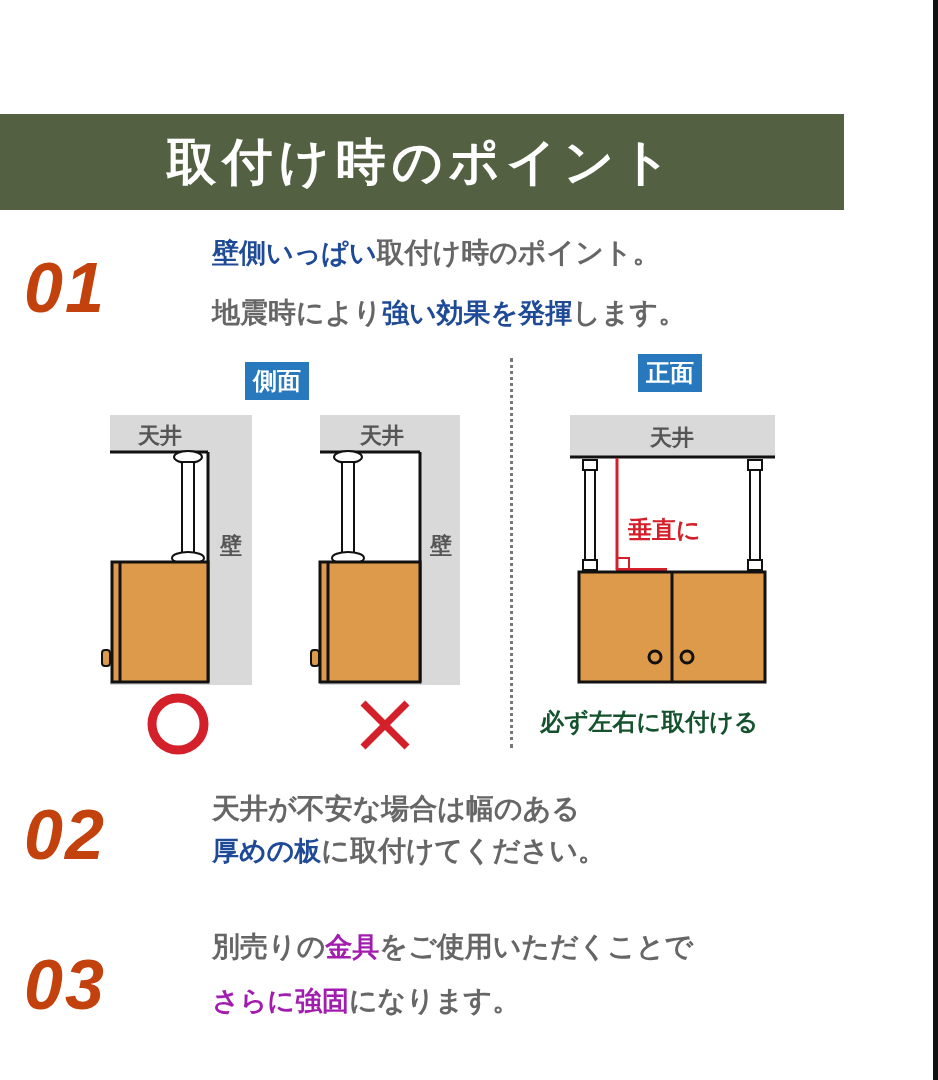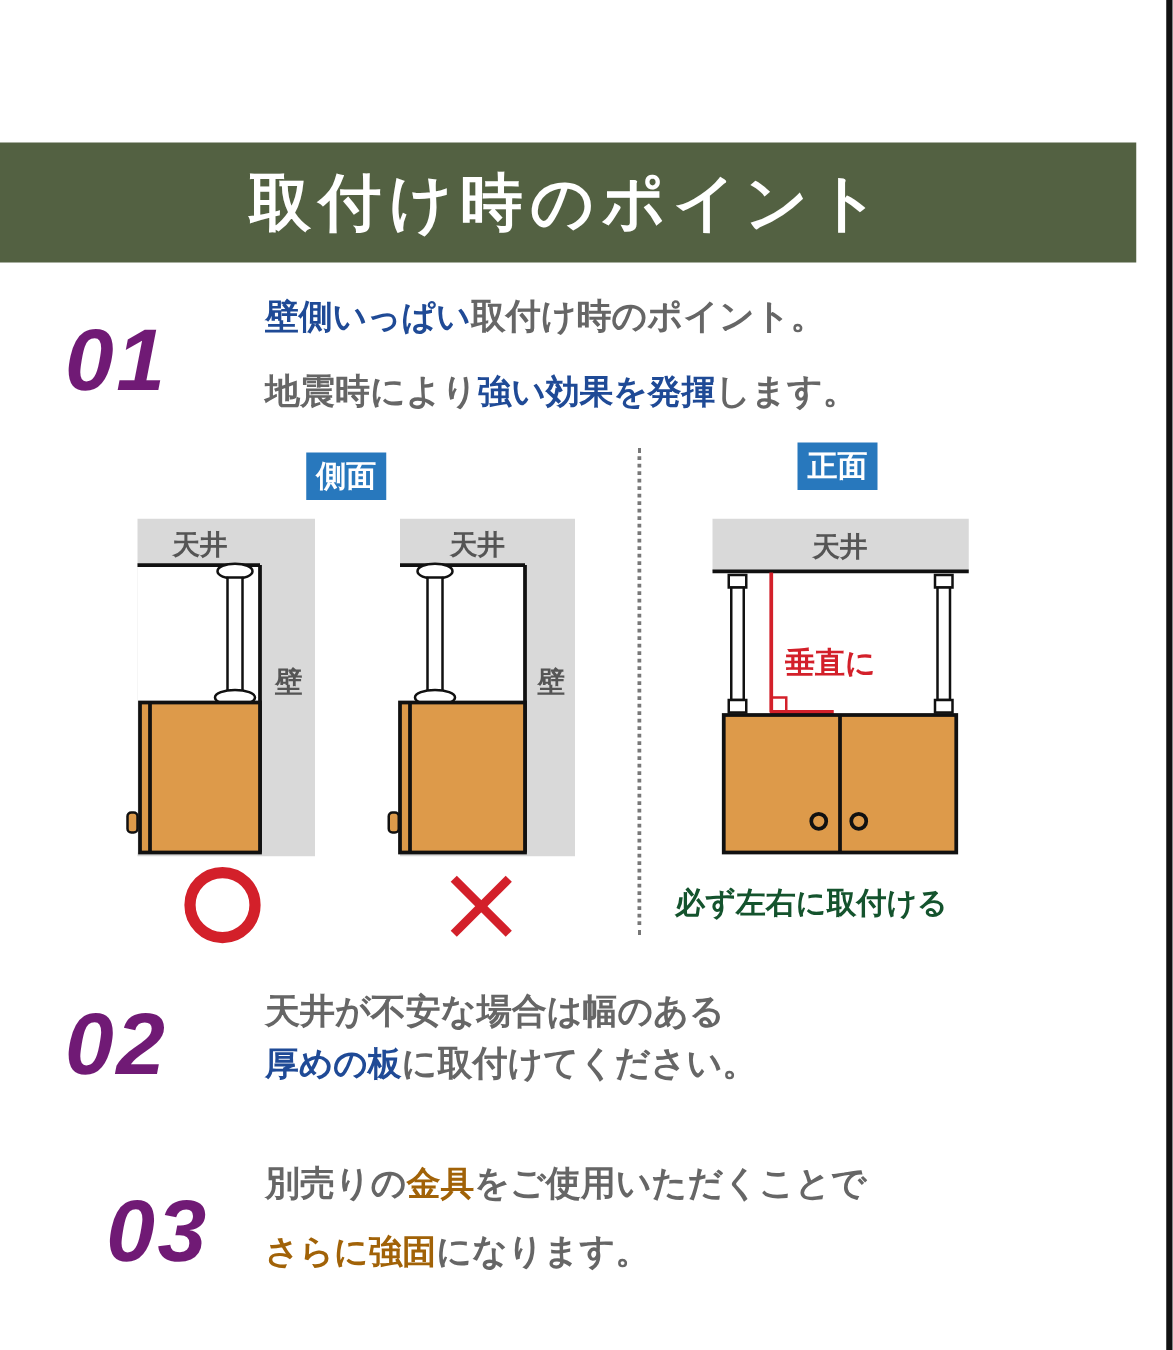--- a/index.html
+++ b/index.html
@@ -3,34 +3,34 @@
 <meta charset="utf-8">
 <style>
   html, body { margin: 0; padding: 0; }
   body {
     width: 938px; height: 1080px; position: relative; overflow: hidden;
     background: #ffffff;
     font-family: "DejaVu Sans", "Liberation Sans", sans-serif;
   }
   .right-edge { position: absolute; left: 933px; top: 0; width: 5px; height: 1080px; background: #111; }
   .banner {
-    position: absolute; left: 0; top: 114px; width: 909px; height: 96px;
+    position: absolute; left: 0; top: 114px; width: 844px; height: 96px;
     background: #536142;
     display: flex; align-items: center; justify-content: center; font-family: Liberation Serif, serif;
   }
   .banner-title {
     color: #ffffff; font-weight: bold; font-size: 50px; letter-spacing: 6px;
   }
   .num {
-    position: absolute; left: 52px; font-size: 70px; font-weight: bold; font-style: italic;
-    color: #701a75; font-family: "Liberation Sans", sans-serif; letter-spacing: 2px;
+    position: absolute; left: 24px; font-size: 70px; font-weight: bold; font-style: italic;
+    color: #c2410c; font-family: "Liberation Sans", sans-serif; letter-spacing: 2px;
   }
   .line { position: absolute; white-space: nowrap; color: #666; font-weight: bold; }
   .hl-blue { color: #1f4a96; }
-  .hl-green { color: #a16207; }
+  .hl-green { color: #a21caf; }
   .big { font-size: 27px; }
   .small { font-size: 28px; }
   .tag {
     position: absolute; background: #2878bd; color: #fff; font-weight: bold; font-size: 24px;
     padding: 2px 8px; line-height: 34px;
   }
   .divider {
     position: absolute; left: 510px; top: 358px; width: 0; height: 390px;
     border-left: 3px dotted #777;
   }
@@ -124,19 +124,19 @@
 </svg>
 
 <div class="mark-label" style="left:540px; top:706px;">必ず左右に取付ける</div>
 
 <div class="num" style="top:795px;">02</div>
 <div class="line small" style="left:212px; top:790px;">天井が不安な場合は幅のある</div>
 <div class="line" style="left:212px; top:832px;">
   <span class="hl-blue big">厚めの板</span><span class="small">に取付けてください。</span>
 </div>
 
-<div class="num" style="top:945px;margin-left:33px;">03</div>
+<div class="num" style="top:945px;">03</div>
 <div class="line" style="left:212px; top:928px;">
   <span class="small">別売りの</span><span class="hl-green big">金具</span><span class="small">をご使用いただくことで</span>
 </div>
 <div class="line" style="left:212px; top:982px;text-align:center;">
   <span class="hl-green big">さらに強固</span><span class="small">になります。</span>
 </div>
 
 </body></html>

